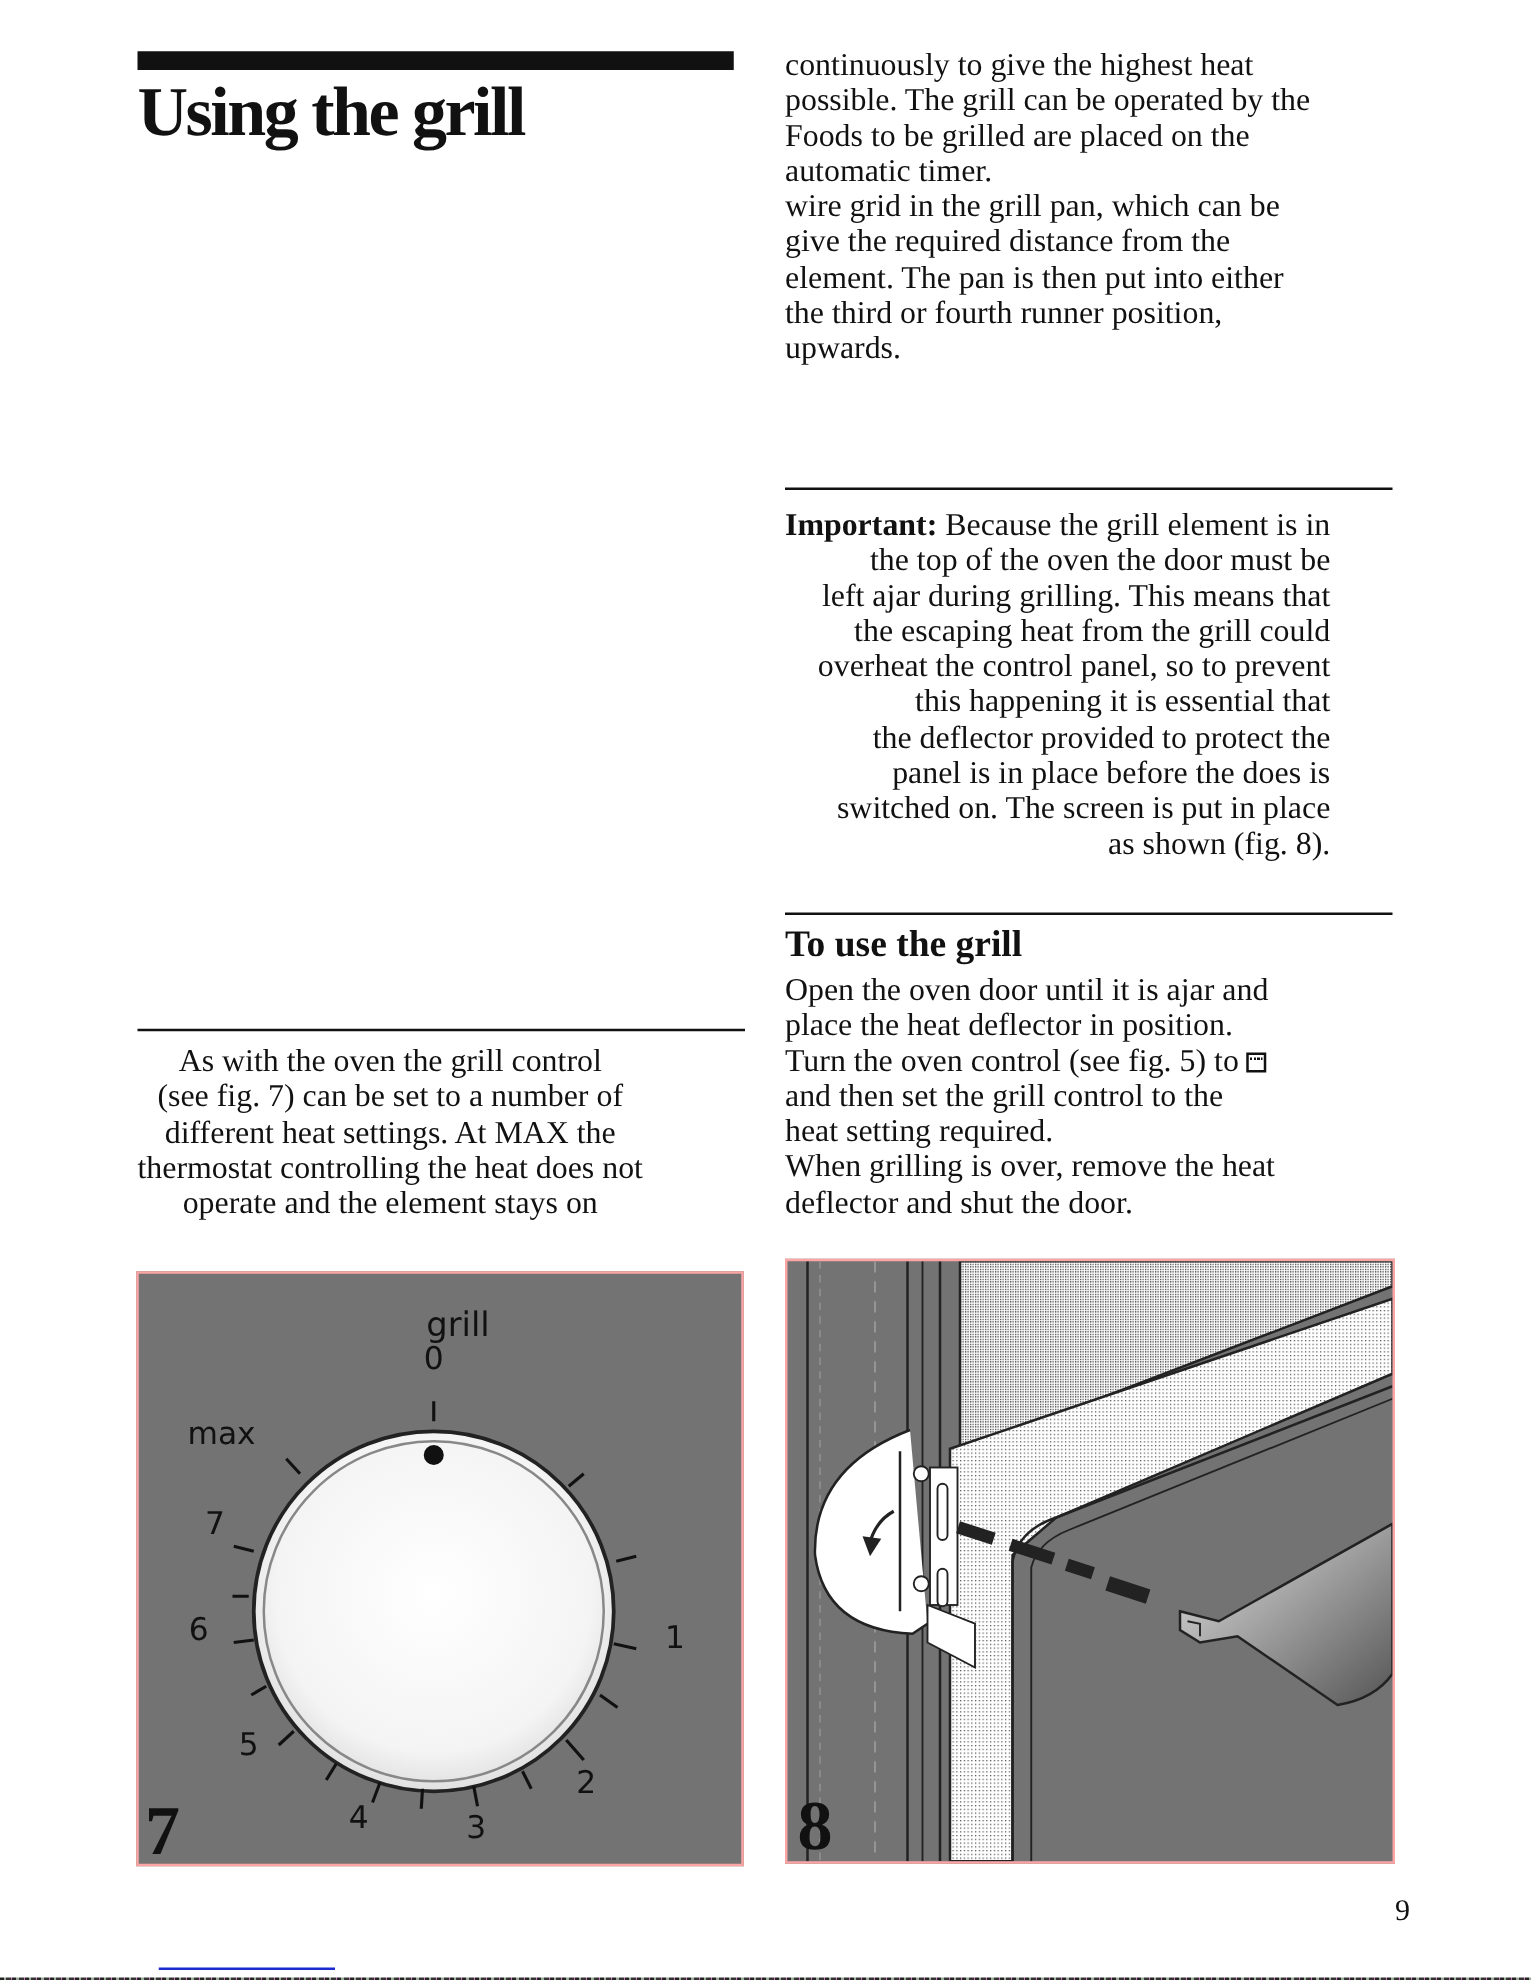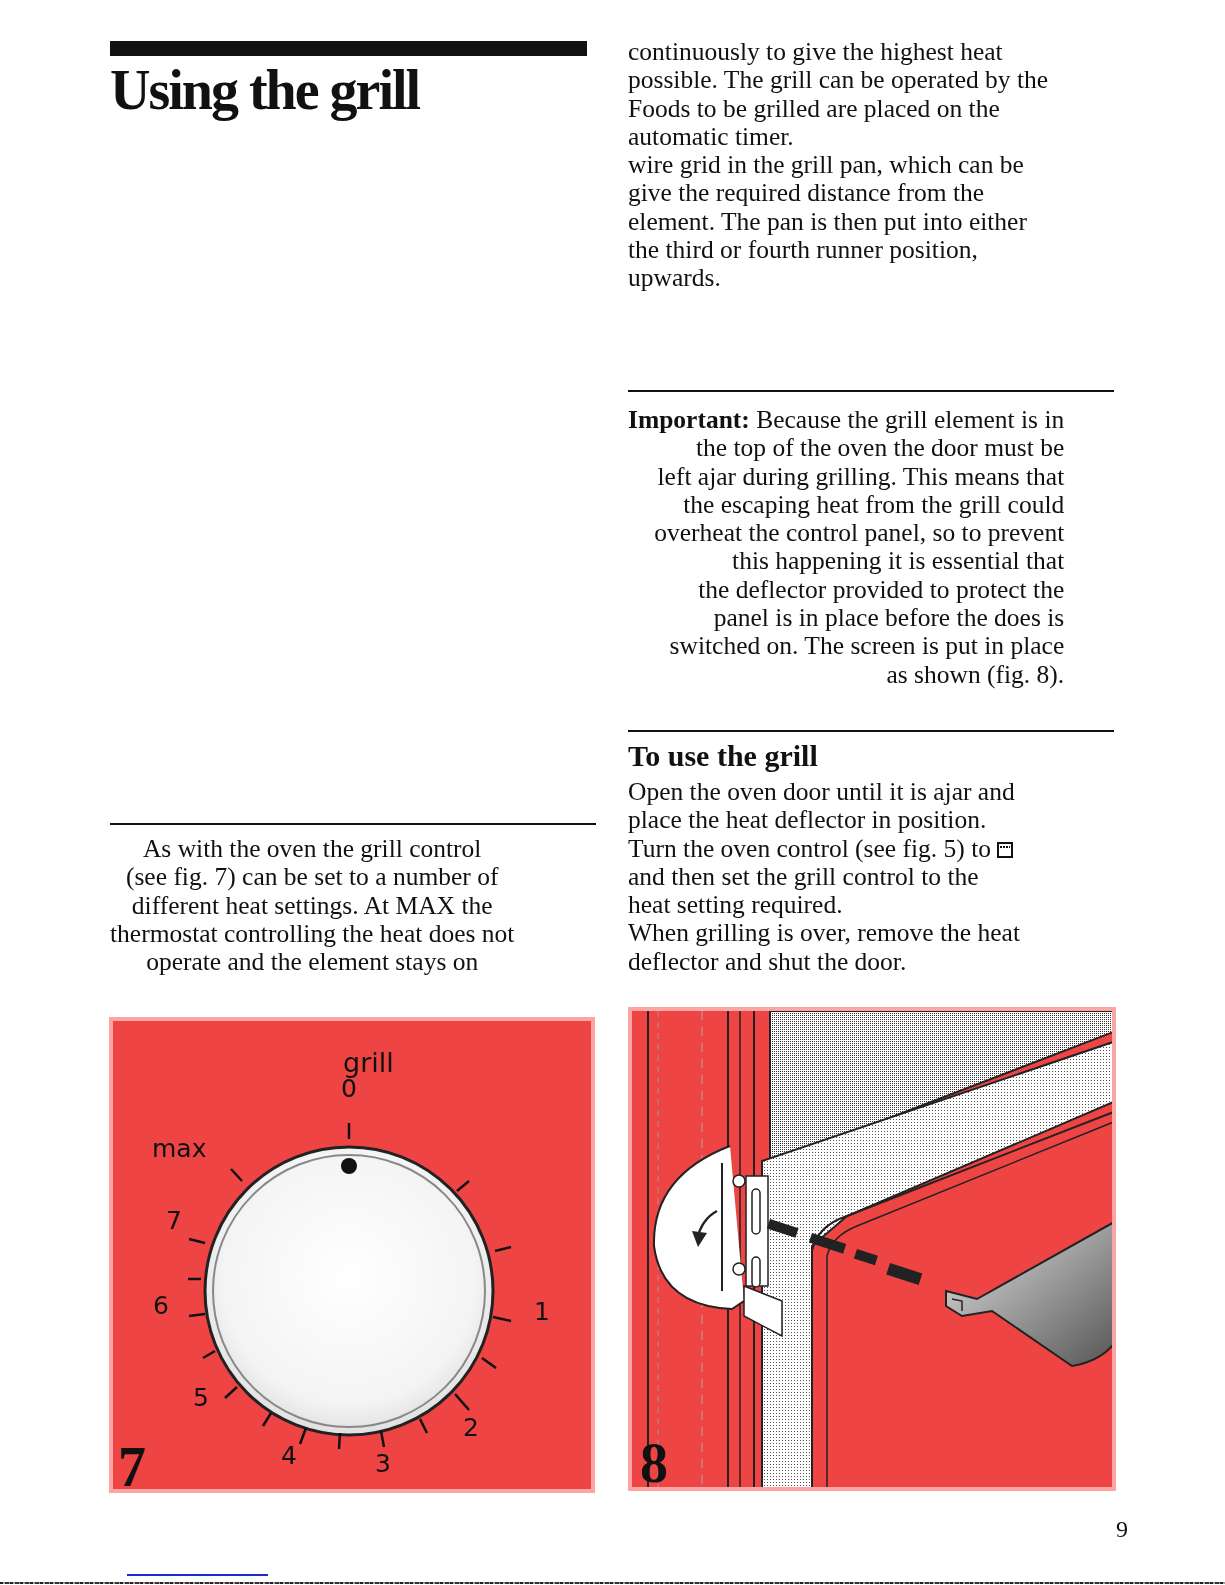--- a/index.html
+++ b/index.html
@@ -7,21 +7,21 @@
          font-family: "DejaVu Serif", "Liberation Serif", serif; color: #111; }
   .abs { position: absolute; }
   .title-bar { left: 110px; top: 41px; width: 477px; height: 15px; background: #111; }
   .title { left: 110px; top: 58px; font-size: 56px; font-weight: bold; letter-spacing: -2px;
            font-family: "Liberation Serif", "DejaVu Serif", serif; line-height: 64px; }
   .text { font-family: Liberation Serif, serif; font-size: 25.5px; line-height: 28.3px; white-space: nowrap; }
   .text p { margin: 0; }
   .rule { height: 2px; background: #111; }
   .bold { font-weight: bold; }
   .subhead { font-size: 30px; font-weight: bold; line-height: 36px; font-family: Liberation Serif, serif; }
-  .fig { border: 4px solid #fca5a5; background: #ef4444; box-sizing: border-box; overflow: hidden; }
+  .fig { border: 2px solid #fca5a5; background: #737373; box-sizing: border-box; overflow: hidden; }
   .fig-num { font-family: "Liberation Serif", "DejaVu Serif", serif; font-weight: bold; font-size: 56px; line-height: 56px; }
   .dial-label { font-family: "DejaVu Sans", "Liberation Sans", sans-serif; font-size: 25px; color: #111; }
   .page-num { font-size: 24px; font-family: "Liberation Serif", "DejaVu Serif", serif; }
   .grill-icon { display: inline-block; width: 16px; height: 16px; border: 2px solid #111; vertical-align: -1px; margin-left: 6px; position: relative; box-sizing: border-box; }
   .grill-icon::after { content: ""; position: absolute; left: 1px; right: 1px; top: 2px; height: 2px;
                        background: repeating-linear-gradient(90deg, #111 0 2px, transparent 2px 3px); }
   .link-line { left: 127px; top: 1574px; width: 141px; height: 2px; background: #1a2bd0; }
   .bottom-noise { left: 0; top: 1582px; width: 1225px; height: 2px;
                   background: repeating-linear-gradient(90deg, #222 0 3px, #9a9 3px 5px, #333 5px 9px, #c7b 9px 10px); }
 </style>

